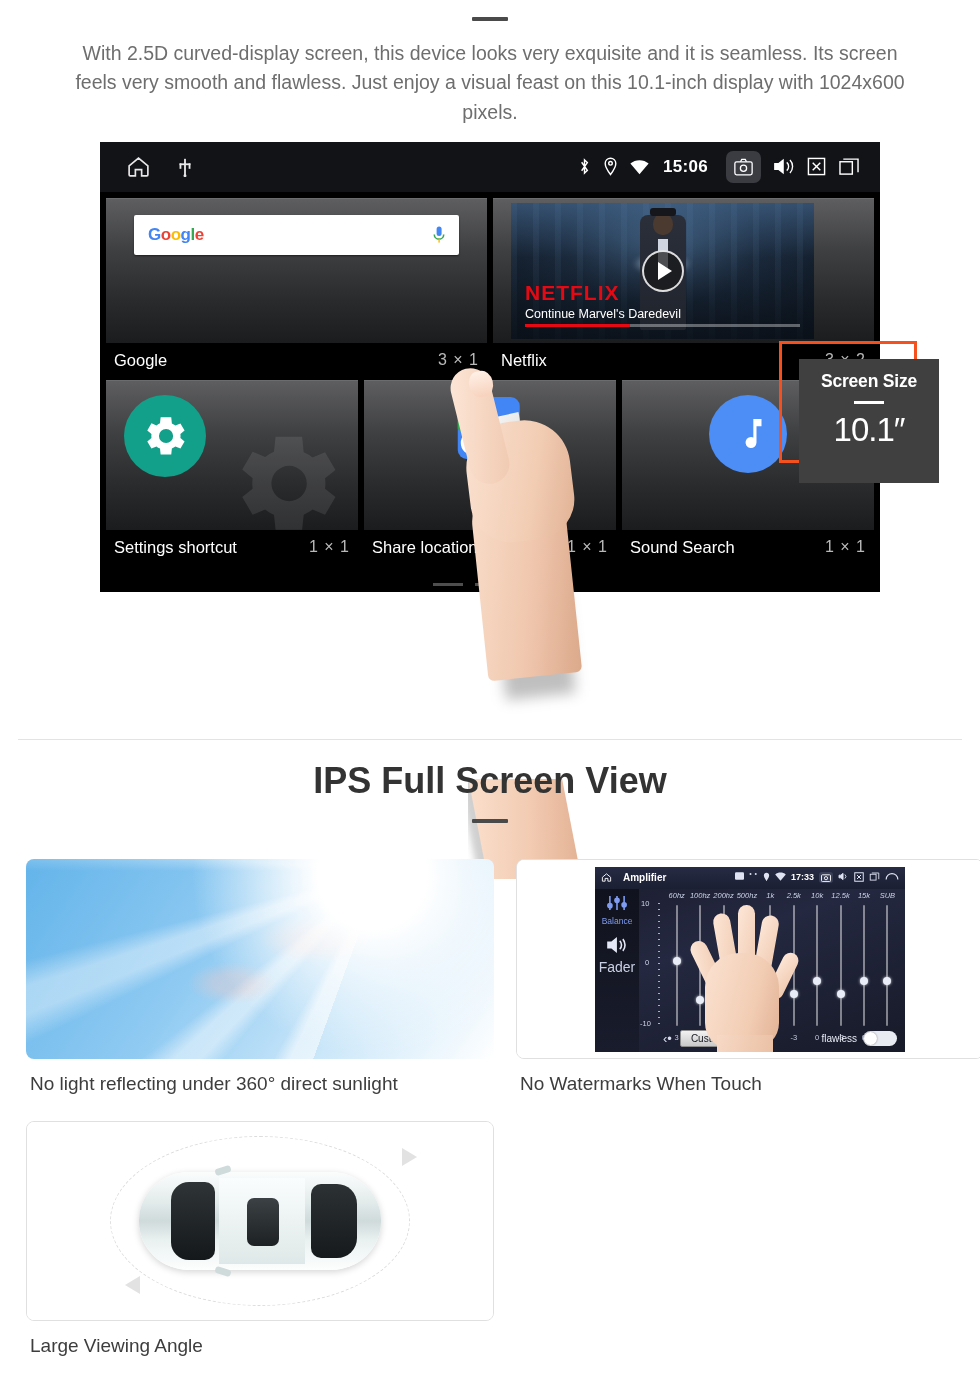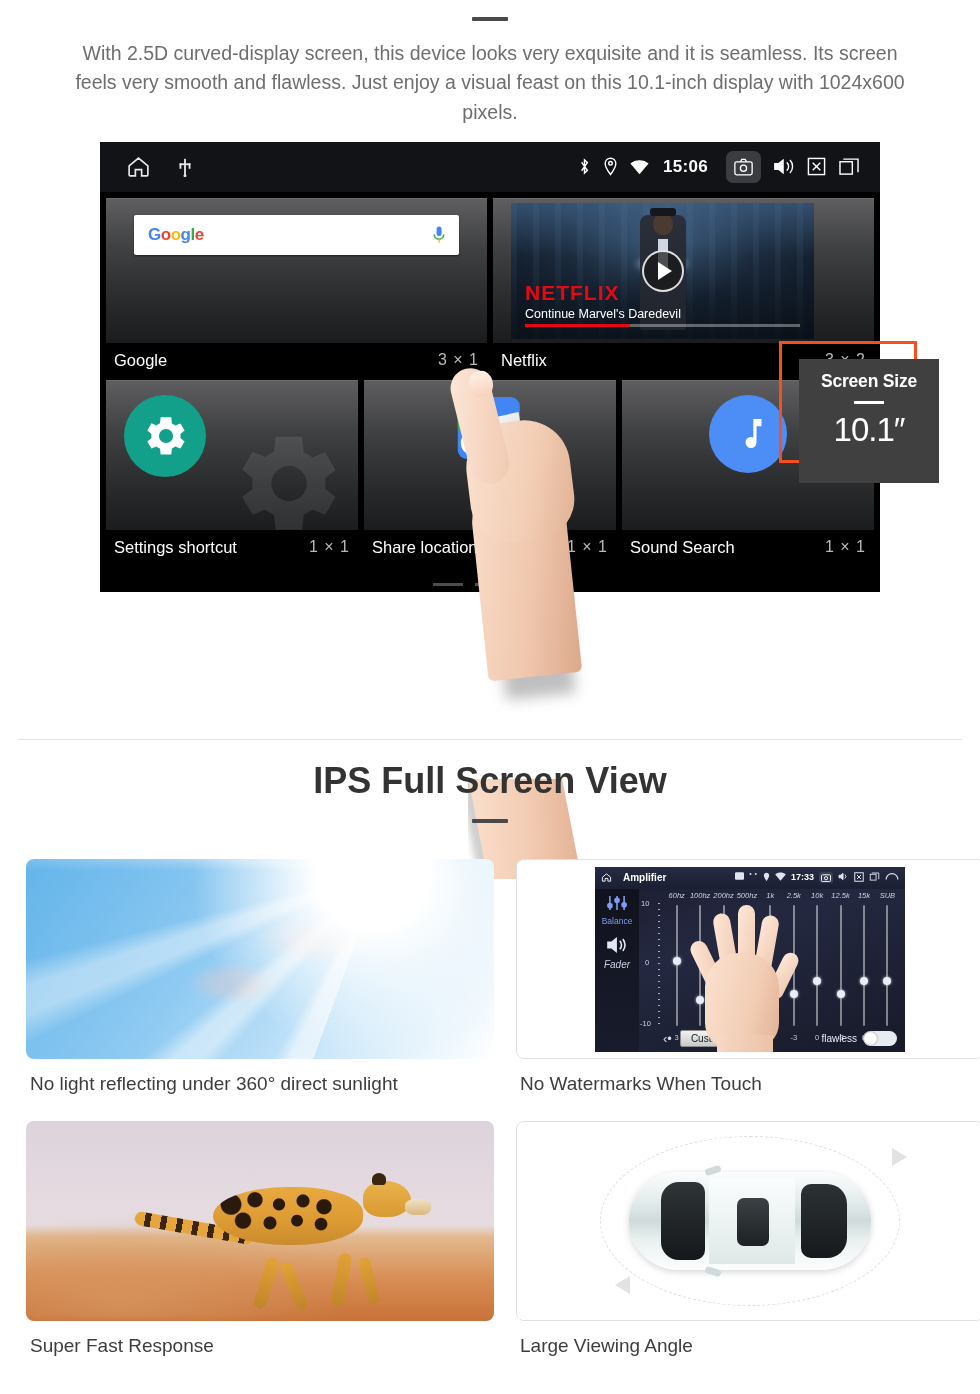--- a/index.html
+++ b/index.html
@@ -428,21 +428,21 @@
   .amp-title{ font-size:10px; font-weight:700; color:#fff; margin-left:4px;}
   .amp-time{ font-size:9px; color:#fff; font-weight:600;}
   .amp-top .grp{ margin-left:auto; display:flex; align-items:flex-start; gap:5px;}
   .amp-cam{ background:#3a3f58; border-radius:3px; padding:1px 2px;}
   .amp-body{ display:flex; height:163px; }
   .amp-side{
     width:44px; padding-top:6px; text-align:center;
     background:linear-gradient(180deg,#10121d,#191c2c);
   }
   .amp-side .lbl{ font-size:8.5px; color:#7f9bf2; margin-top:1px;}
-  .amp-side .lbl2{ font-size:10px; color:#c9cfe4; margin-top:1px;font-style:italic;}
+  .amp-side .lbl2{ font-size:14px; color:#c9cfe4; margin-top:1px;}
   .amp-main{ flex:1; position:relative; padding: 2px 6px 0 2px;}
   .bands{ display:flex; height:100%; padding-left:24px; }
   .band{ flex:1; position:relative; text-align:center;}
   .band .hz{ font-size:7.5px; color:#cdd4ea;font-style:italic; }
   .band .track{
     position:absolute; left:50%; transform:translateX(-50%);
     top:14px; bottom:26px; width:2px; background:rgba(255,255,255,.45); border-radius:1px;
   }
   .band .knob{
     position:absolute; left:50%; transform:translate(-50%,-50%);
@@ -903,37 +903,20 @@
               <div class="fg g5"></div>
               <div class="p"></div>
               <div class="w"></div>
             </div>
           </div>
         </div>
       </div>
       <div class="cap">No Watermarks When Touch</div>
     </div>
 
-    <div class="cell">
-      <div class="frame">
-        <div class="cheetah-img">
-          <div class="ch-dust"></div>
-          <div class="ch-tail"></div>
-          <div class="ch-leg l1"></div>
-          <div class="ch-leg l2"></div>
-          <div class="ch-leg l3"></div>
-          <div class="ch-leg l4"></div>
-          <div class="ch-body"></div>
-          <div class="ch-head"></div>
-          <div class="ch-ear"></div>
-          <div class="ch-snout"></div>
-        </div>
-      </div>
-      <div class="cap">Super Fast Response</div>
-    </div>
 
     <div class="cell">
       <div class="frame framed">
         <div class="car-box">
           <div class="car-ellipse"></div>
           <div class="car-arrow-top"></div>
           <div class="car-arrow-bot"></div>
           <div class="car">
             <div class="mirror-l"></div>
             <div class="mirror-r"></div>

